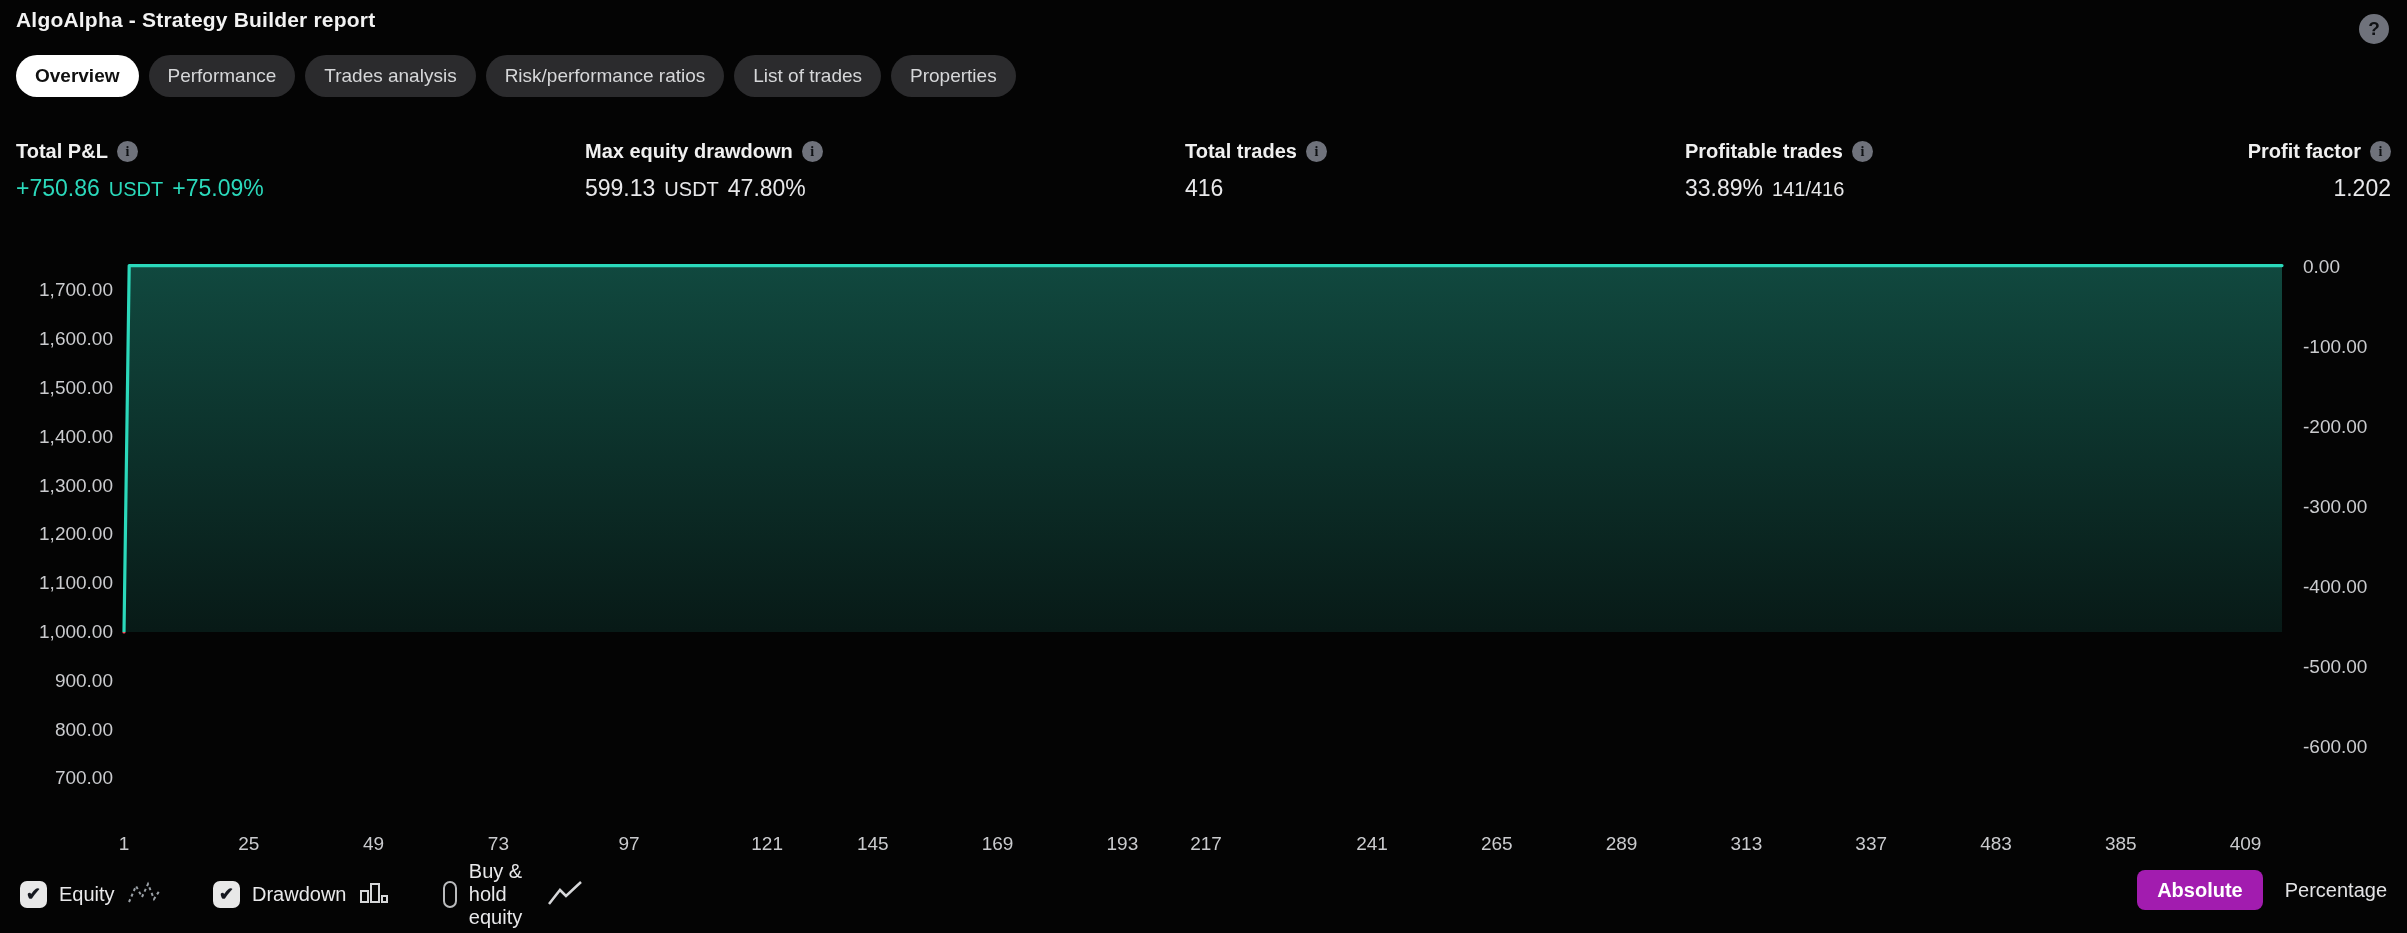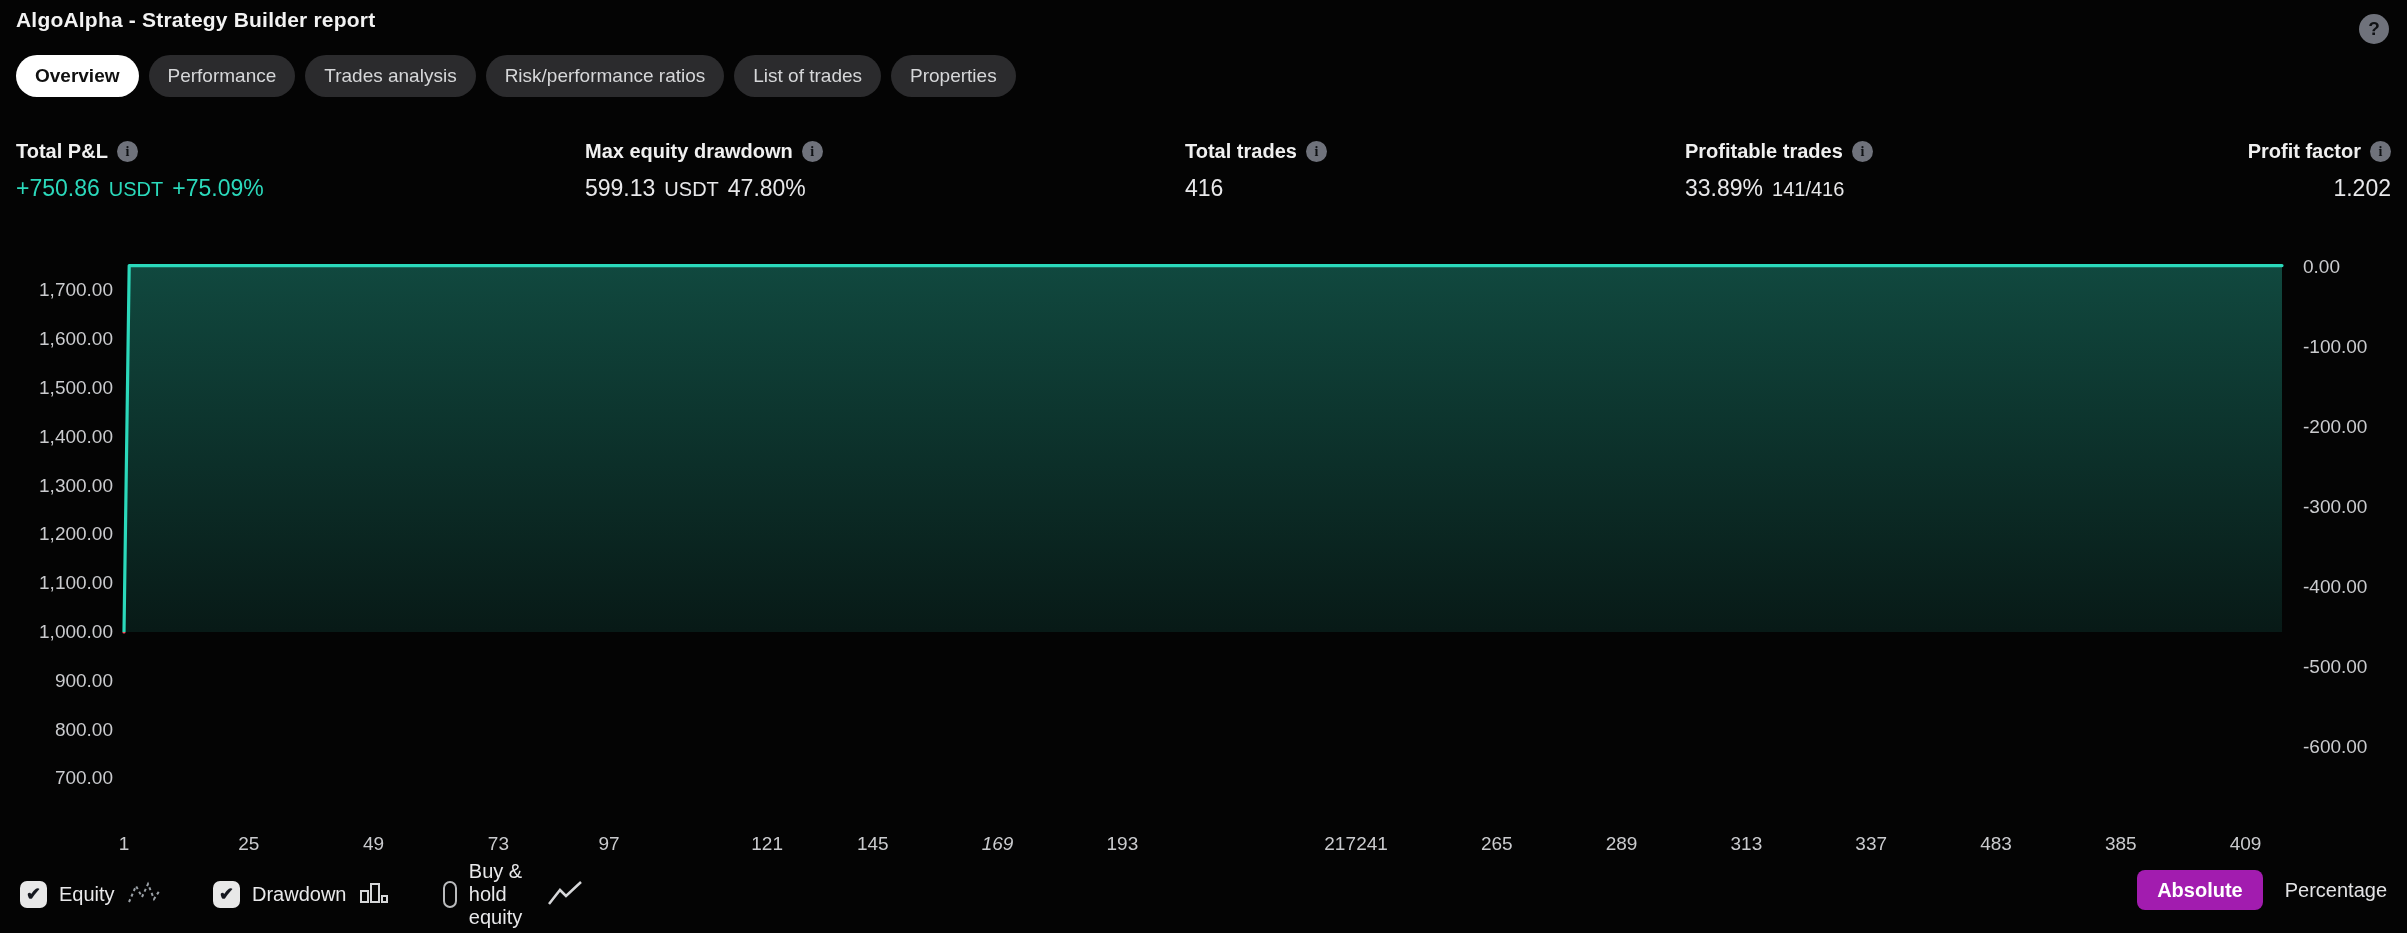--- a/index.html
+++ b/index.html
@@ -165,26 +165,26 @@
         <div class="ytick right" style="top: 336px;">-100.00</div>
         <div class="ytick right" style="top: 416px;">-200.00</div>
         <div class="ytick right" style="top: 496px;">-300.00</div>
         <div class="ytick right" style="top: 576px;">-400.00</div>
         <div class="ytick right" style="top: 656px;">-500.00</div>
         <div class="ytick right" style="top: 736px;">-600.00</div>
         <div class="xtick" style="left: 124px;">1</div>
         <div class="xtick" style="left: 248.8px;">25</div>
         <div class="xtick" style="left: 373.6px;">49</div>
         <div class="xtick" style="left: 498.4px;">73</div>
-        <div class="xtick" style="left: 609px;">97</div>
+        <div class="xtick" style="left: 629px;">97</div>
         <div class="xtick" style="left: 748px; text-align: right;">121</div>
         <div class="xtick" style="left: 872.8px;">145</div>
-        <div class="xtick" style="left: 997.6px; font-style: italic;">169</div>
+        <div class="xtick" style="left: 997.6px;">169</div>
         <div class="xtick" style="left: 1122.4px;">193</div>
-        <div class="xtick" style="left: 1321px; text-align: right;">217</div>
+        <div class="xtick" style="left: 1206px;">217</div>
         <div class="xtick" style="left: 1372px;">241</div>
         <div class="xtick" style="left: 1496.8px;">265</div>
         <div class="xtick" style="left: 1621.6px;">289</div>
         <div class="xtick" style="left: 1746.4px;">313</div>
         <div class="xtick" style="left: 1871.2px;">337</div>
         <div class="xtick" style="left: 1996px;">483</div>
         <div class="xtick" style="left: 2120.8px;">385</div>
         <div class="xtick" style="left: 2245.6px;">409</div>
       </div>
   </div>

